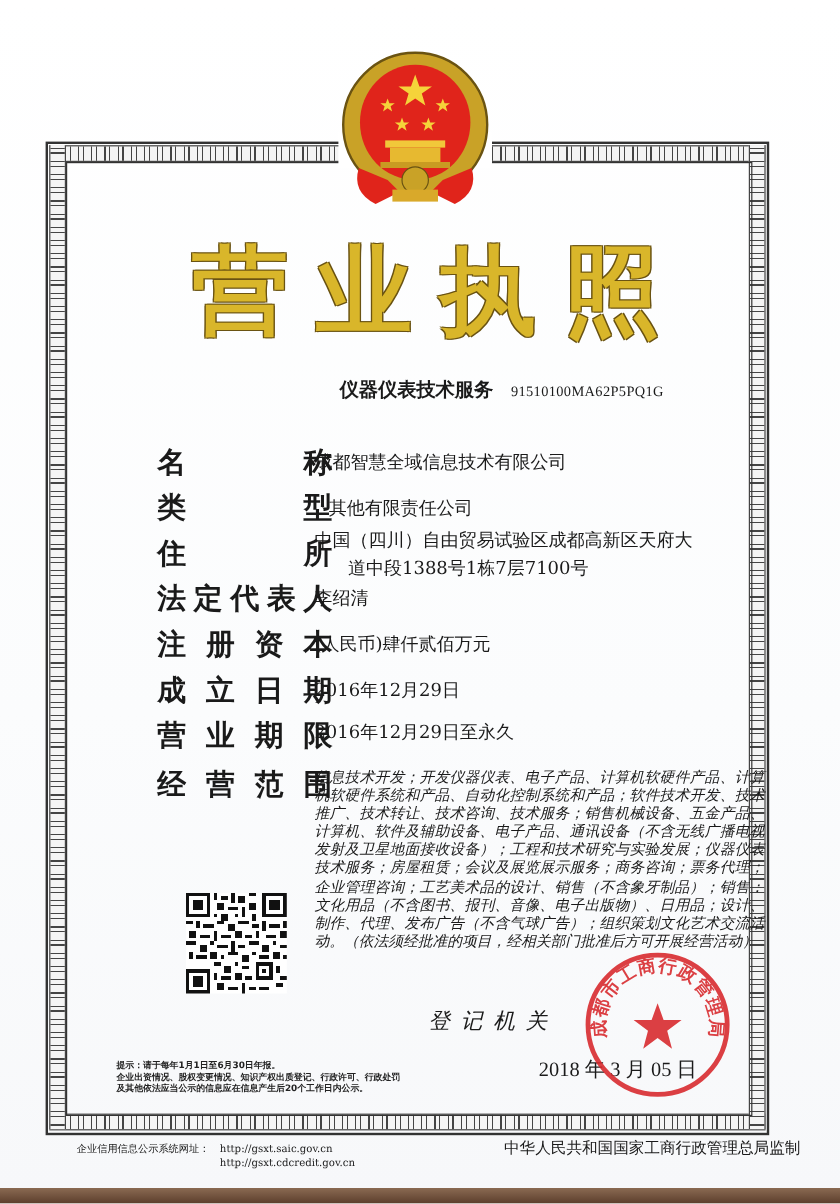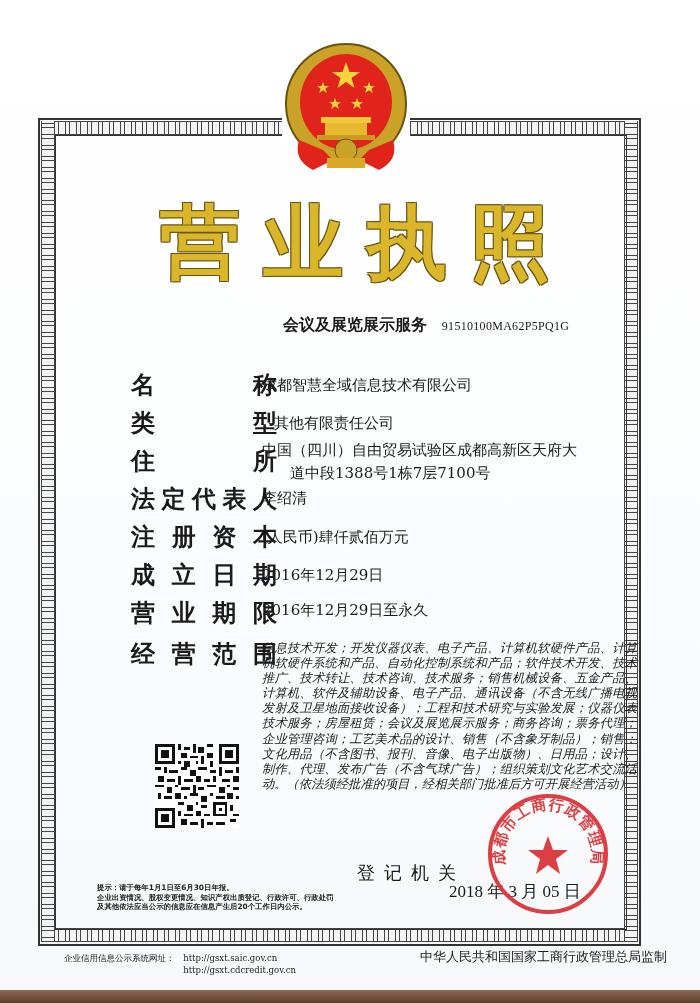--- a/index.html
+++ b/index.html
@@ -18,21 +18,21 @@
   
   .title { position:absolute; left:160px; top:198px; width:390px; display:flex; justify-content:space-between; font-family:"DejaVu Sans", sans-serif; font-weight:bold; font-size:80px; line-height:90px; color:#d9b62a; text-shadow:1px 1px 0 #6a5312, -1px -1px 0 #6a5312, 1px -1px 0 #6a5312, -1px 1px 0 #6a5312; letter-spacing:0; }
   .title span { display:inline-block; }
   .credit-code { position:absolute; left:283px; top:315px; font-size:15px; white-space:nowrap; }
   .credit-code .lbl { font-family:"DejaVu Sans", sans-serif; font-weight:bold; font-size:16px; margin-right:10px; }
   .credit-code .val { font-family:"Liberation Serif", serif; font-size:12px; letter-spacing:0.3px; }
   .field-label { position:absolute; left:131px; width:146px; font-family:"DejaVu Sans", sans-serif; font-weight:bold; font-size:24px; display:flex; justify-content:space-between; white-space:nowrap; line-height:30px; }
   .field-value { position:absolute; left:262px; font-size:15px; line-height:18px; white-space:nowrap; }
   .scope { position:absolute; left:262px; top:641px; width:375px; font-size:12.3px; line-height:15.1px; text-align:justify;font-style:italic; }
   .qr { position:absolute; left:155px; top:744px; width:84px; height:84px; }
-  .registrar { position:absolute; left:357px; top:861px; font-family:"DejaVu Sans", sans-serif; font-size:18px; letter-spacing:9px; }
+  .registrar { position:absolute; left:357px; top:839px; font-family:"DejaVu Sans", sans-serif; font-size:18px; letter-spacing:9px;font-style:italic; }
   .issue-date { position:absolute; left:449px; top:880px; font-family:"Liberation Serif", serif; font-size:17px; white-space:nowrap; }
   .seal { position:absolute; left:486px; top:792px; width:124px; height:124px; opacity:0.88; }
   .notice { position:absolute; left:97px; top:883px; font-size:7.4px; line-height:9.5px; font-weight:bold; font-family:"DejaVu Sans", sans-serif; color:#222; }
   .footer-left { position:absolute; left:64px; top:952px; font-size:8.5px; line-height:12px; font-family:"DejaVu Serif", serif; }
   .footer-left .lbl { display:inline-block; vertical-align:top; margin-right:6px; }
   .footer-left .urls { display:inline-block; vertical-align:top; }
   .footer-right { position:absolute; left:420px; top:948px; font-size:13px; font-family:"DejaVu Sans", sans-serif; }
 </style>
 </head>
 <body>
@@ -66,21 +66,21 @@
 </svg>
 
 <div class="title">
   <span>营</span>
   <span>业</span>
   <span>执</span>
   <span>照</span>
 </div>
 
 <div class="credit-code">
-  <span class="lbl">会议及展览展示服务</span>
+  <span class="lbl">仪器仪表技术服务</span>
   <span class="val">91510100MA62P5PQ1G</span>
 </div>
 
 <div class="field-label" style="top:370px;">
   <span>名</span>
   <span>称</span>
 </div>
 <div class="field-value" style="top:376px;">成都智慧全域信息技术有限公司</div>
 
 <div class="field-label" style="top:408px;">

